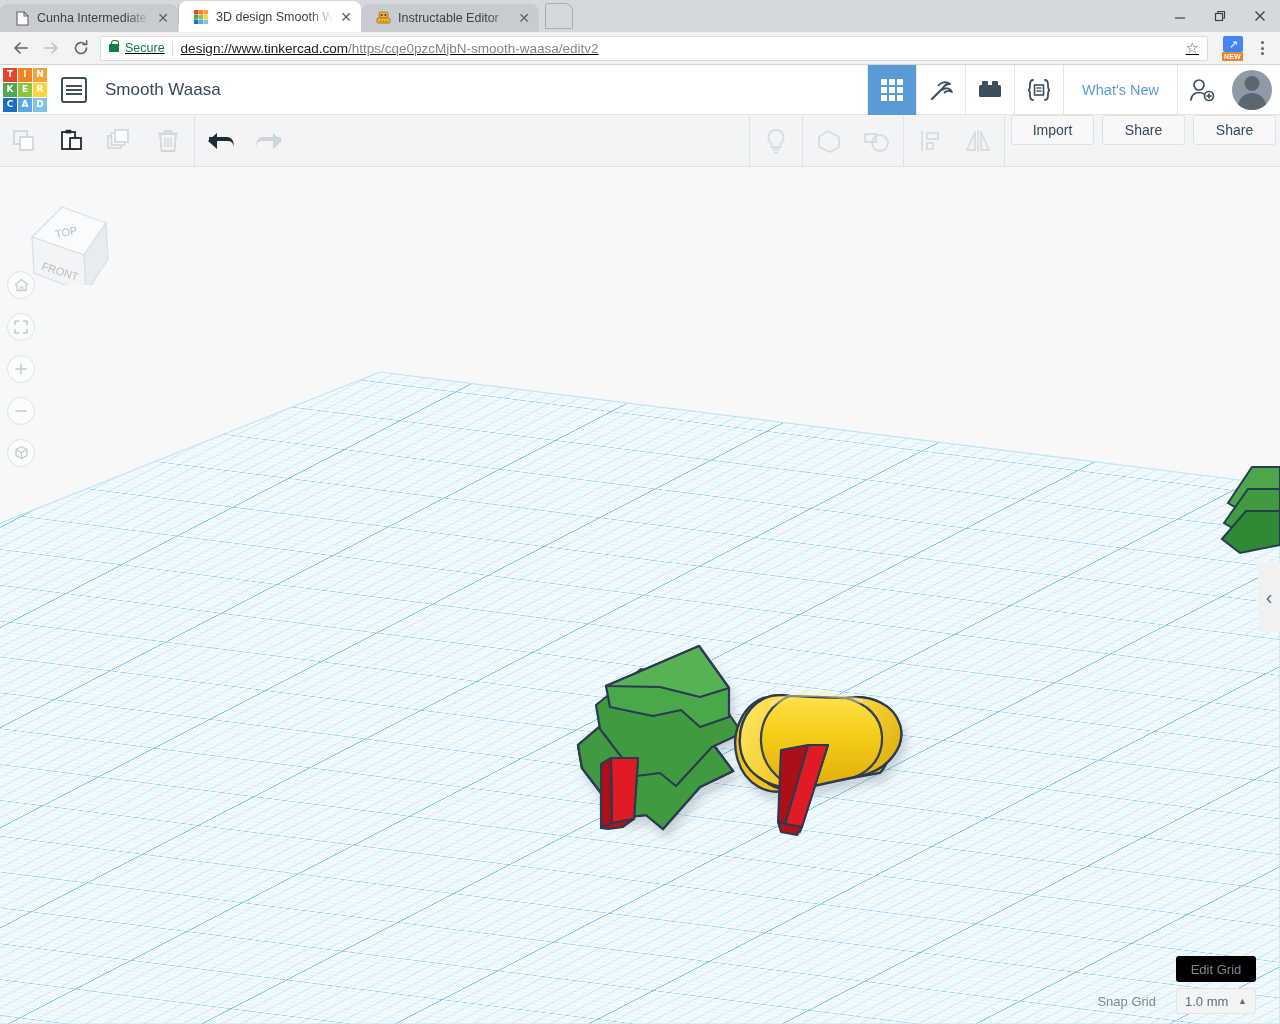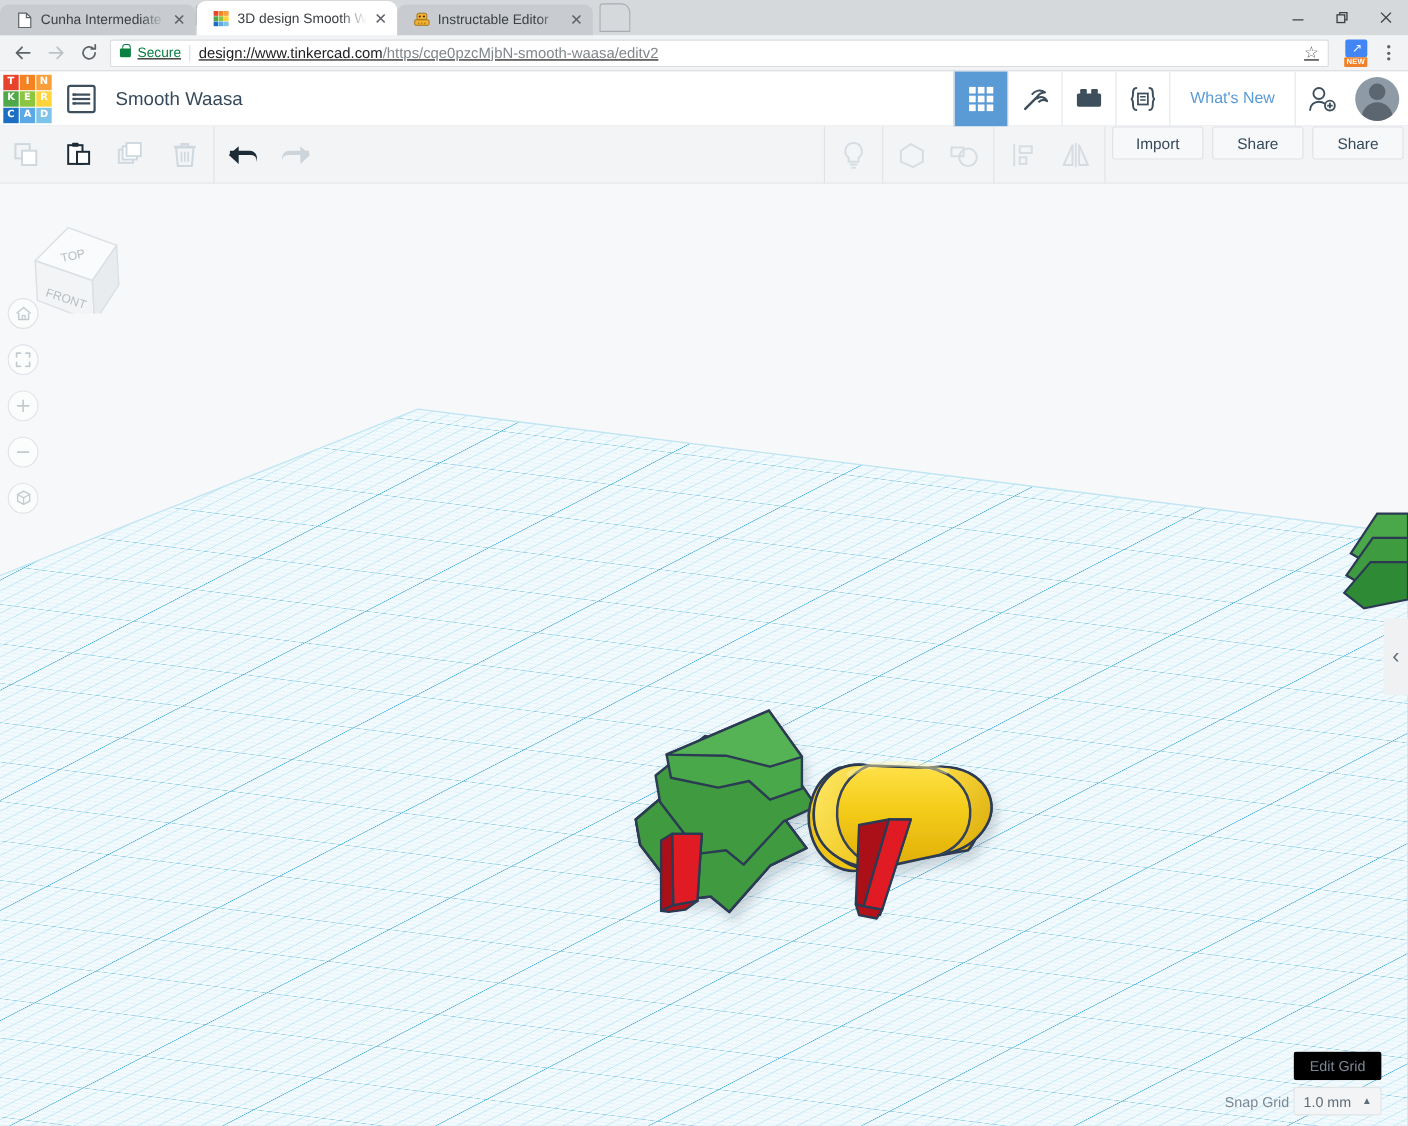--- a/index.html
+++ b/index.html
@@ -227,21 +227,21 @@
   
   .gridctl-editbtn {
     position: absolute; right: 24px; bottom: 42px;
     width: 80px; height: 26px; background: #000000;
     border: 1px solid transparent; border-radius: 3px;
     display: flex; align-items: center; justify-content: center;
     font-size: 13px; color: #7b8893;
   }
   .gridctl-row {
     position: absolute; right: 24px; bottom: 10px;
-    display: flex; align-items: center; gap: 4px;
+    display: flex; align-items: center; gap: 20px;
   }
   .gridctl-label { font-size: 13px; color: #7b8893; }
   .gridctl-select {
     width: 80px; height: 26px; background: #f2f4f5; border: 1px solid #e2e5e8;
     border-radius: 3px; display: flex; align-items: center;
     justify-content: space-between; padding: 0 8px;
     font-size: 13px; color: #5f6c77;
   }
   .panel-handle {
     position: absolute; right: 0; top: 395px; width: 22px; height: 70px;

